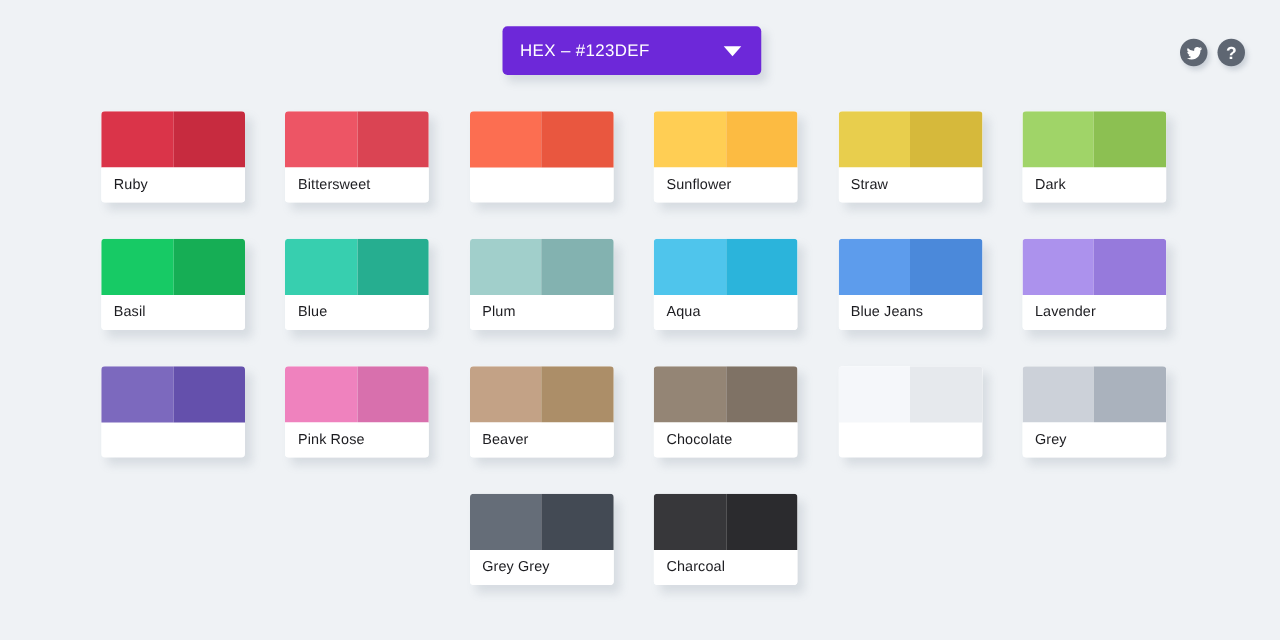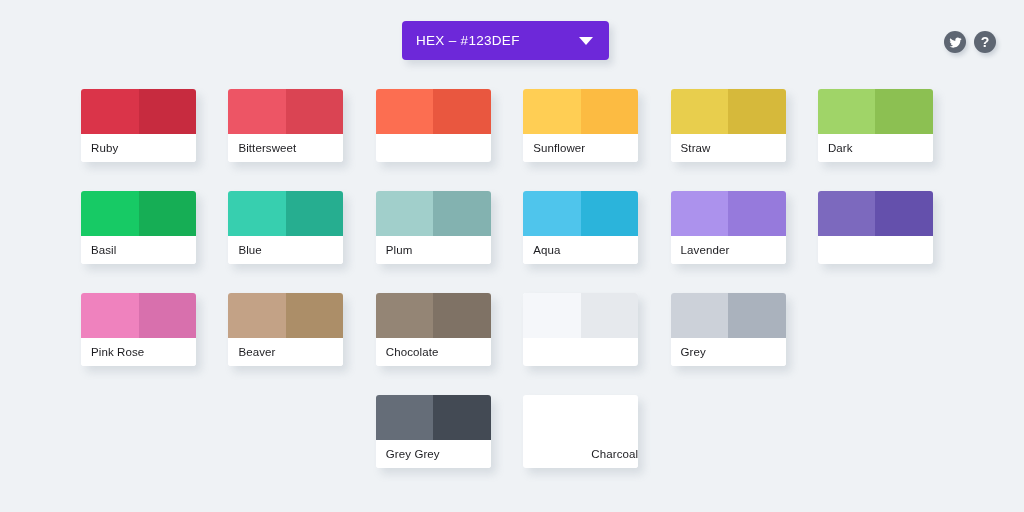--- a/index.html
+++ b/index.html
@@ -124,21 +124,21 @@
     align-items: center;
     padding-left: 10px;
     font-size: 11.5px;
     color: #1c1c20;
     white-space: nowrap;
     letter-spacing: 0.1px;
   }
 
   
   .card.col3 { grid-column: 3; }
-  .card.col4 { grid-column: 4; align-items: flex-end; }
+  .card.col4 { grid-column: 4; }
 </style>
 </head>
 <body>
 
 <div class="topbar">
 
   <div class="dropdown">
     <span class="dropdown-label">HEX – #123DEF</span>
     <span class="caret"></span>
   </div>
@@ -221,20 +221,27 @@
     </div>
     <div class="card">
       <div class="swatch">
         <div class="half" style="background: rgb(79, 197, 236);"></div>
         <div class="half" style="background: rgb(43, 180, 219);"></div>
       </div>
       <div class="card-label">Aqua</div>
     </div>
     <div class="card">
       <div class="swatch">
+        <div class="half" style="background: rgb(93, 156, 236);"></div>
+        <div class="half" style="background: rgb(75, 137, 218);"></div>
+      </div>
+      <div class="card-label">Blue Jeans</div>
+    </div>
+    <div class="card">
+      <div class="swatch">
         <div class="half" style="background: rgb(172, 146, 237);"></div>
         <div class="half" style="background: rgb(150, 122, 220);"></div>
       </div>
       <div class="card-label">Lavender</div>
     </div>
     <div class="card">
       <div class="swatch">
         <div class="half" style="background: rgb(124, 105, 190);"></div>
         <div class="half" style="background: rgb(100, 80, 172);"></div>
       </div>

